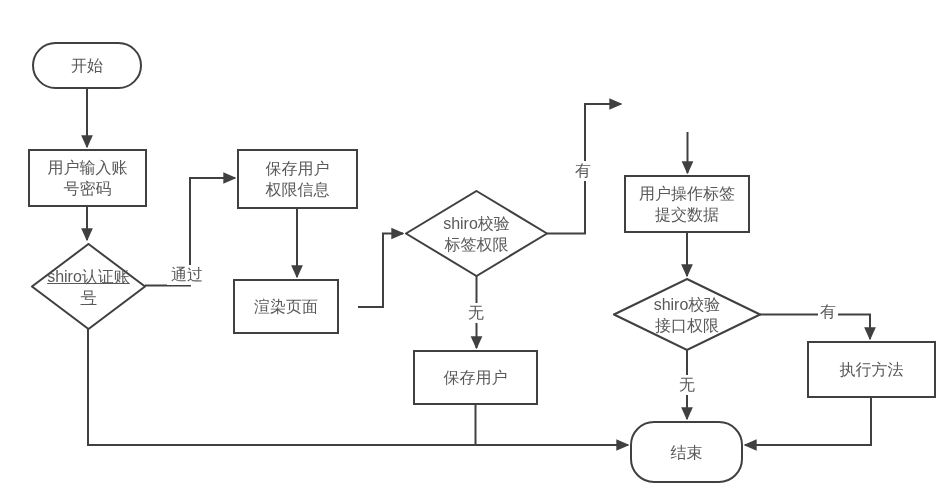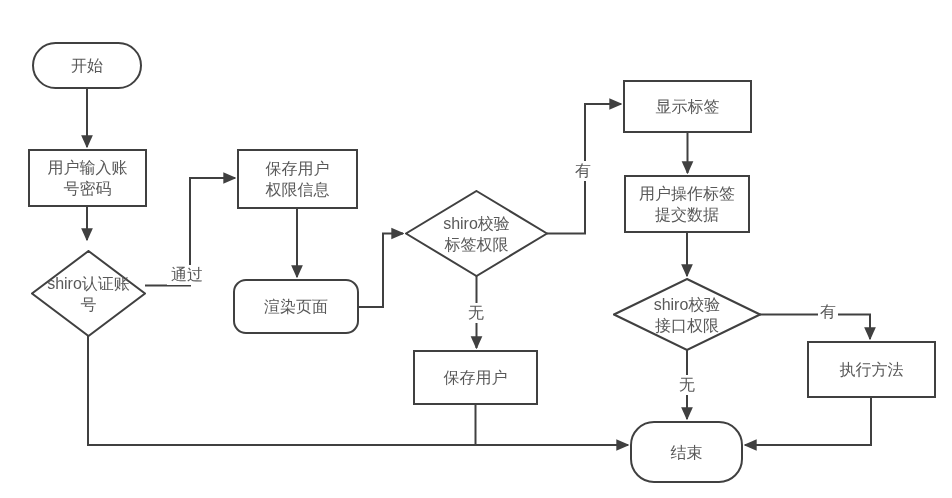--- a/index.html
+++ b/index.html
@@ -68,52 +68,49 @@
 
   <div class="node stadium" style="left:32px;top:42px;width:110px;height:47px;align-items:center;">
     <span class="label">开始</span>
   </div>
 
   <div class="node rect" style="left:28px;top:149px;width:119px;height:58px;">
     <span class="label">用户输入账
 号密码</span>
   </div>
 
-  <div class="node diamond" style="left:31px;top:250px;width:115px;height:87px;">
+  <div class="node diamond" style="left:31px;top:243px;width:115px;height:87px;text-decoration:underline;">
     <svg width="115" height="87" viewBox="0 0 115 87">
       <polygon points="57.5,1 114,43.5 57.5,86 1,43.5"></polygon>
     </svg>
     <span class="label">shiro认证账
 号</span>
   </div>
 
   <div class="node rect" style="left:237px;top:149px;width:121px;height:60px;">
     <span class="label">保存用户
 权限信息</span>
   </div>
 
-  <div class="node rect" style="left:233px;top:279px;width:126px;height:55px;border-radius:13px;">
+  <div class="node rect" style="left:233px;top:279px;width:106px;height:55px;">
     <span class="label">渲染页面</span>
   </div>
 
   <div class="node diamond" style="left:405px;top:190px;width:143px;height:87px;">
     <svg width="143" height="87" viewBox="0 0 143 87">
       <polygon points="71.5,1 142,43.5 71.5,86 1,43.5"></polygon>
     </svg>
     <span class="label">shiro校验
 标签权限</span>
   </div>
 
   <div class="node rect" style="left:413px;top:350px;width:125px;height:55px;">
     <span class="label">保存用户</span>
   </div>
 
-  <div class="node rect" style="left:623px;top:80px;width:129px;height:53px;">
-    <span class="label">显示标签</span>
-  </div>
 
   <div class="node rect" style="left:624px;top:175px;width:126px;height:58px;">
     <span class="label">用户操作标签
 提交数据</span>
   </div>
 
   <div class="node diamond" style="left:613px;top:278px;width:148px;height:73px;">
     <svg width="148" height="73" viewBox="0 0 148 73">
       <polygon points="74,1 147,36.5 74,72 1,36.5"></polygon>
     </svg>

